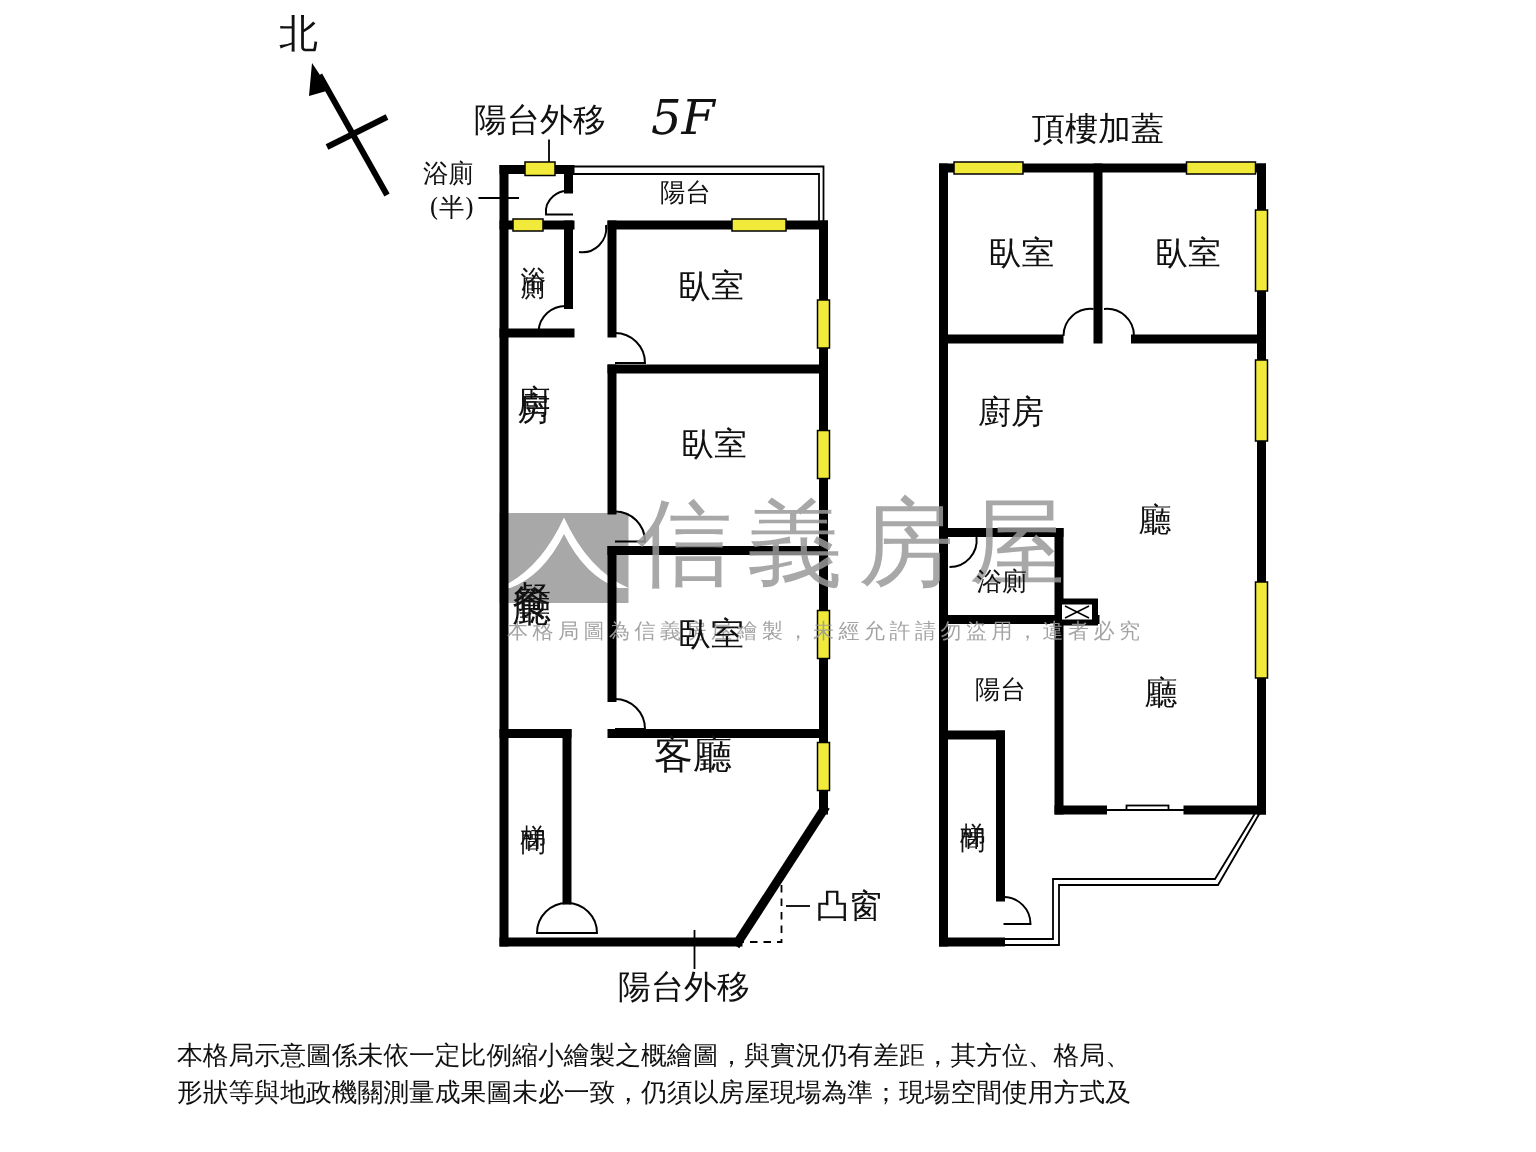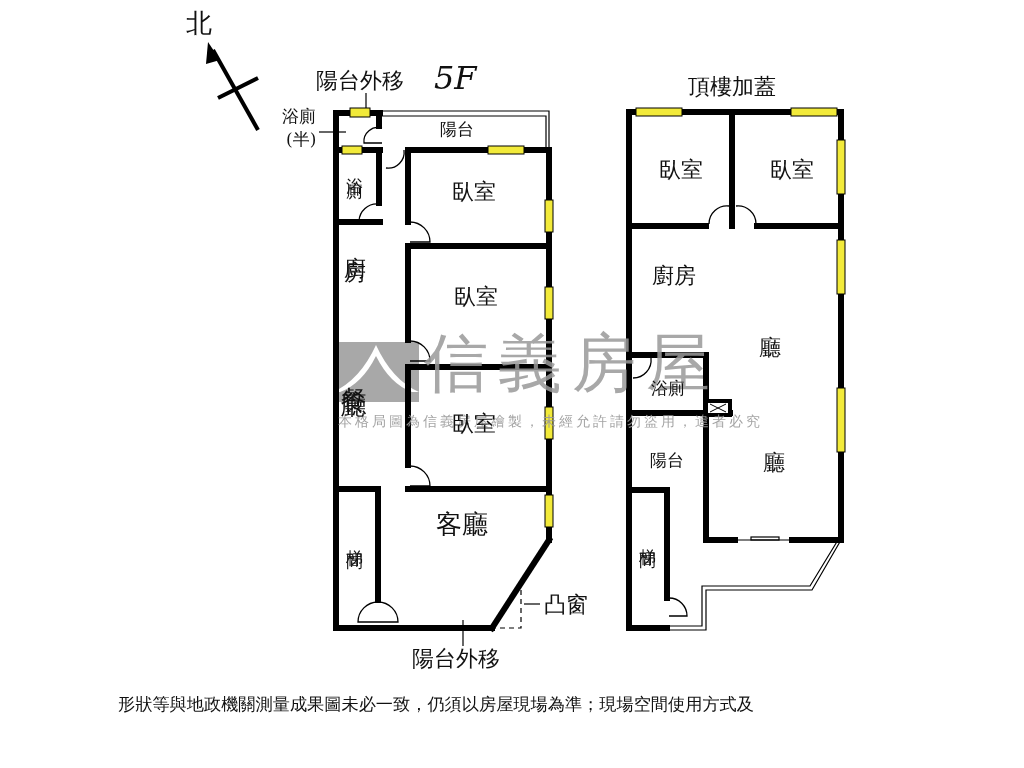--- a/index.html
+++ b/index.html
@@ -156,30 +156,31 @@
 <div class="lbl" style="left:434px;top:62px;font-size:32px;font-style:italic;">5F</div>
 <div class="lbl lbl-sm" style="left:282px;top:108px;">浴廁</div>
 <div class="lbl lbl-sm" style="left:286px;top:131px;">(半)</div>
 <div class="lbl lbl-sm" style="left:440px;top:121px;">陽台</div>
 <div class="lbl lbl-sm vert" style="left:346px;top:164px;">浴廁</div>
 <div class="lbl lbl-md" style="left:452px;top:181px;">臥室</div>
 <div class="lbl lbl-md vert" style="left:344px;top:238px;">廚房</div>
 <div class="lbl lbl-md" style="left:454px;top:286px;">臥室</div>
 <div class="lbl lbl-lg vert" style="left:341px;top:366px;">餐廳</div>
 <div class="lbl lbl-md" style="left:452px;top:413px;">臥室</div>
-<div class="lbl lbl-lg" style="left:436px;top:511px;">客廳</div>
+<div class="lbl lbl-lg" style="left:436px;top:492px;font-family:Liberation Mono, monospace;">客廳</div>
 <div class="lbl lbl-sm vert" style="left:346px;top:536px;">梯間</div>
 <div class="lbl lbl-md" style="left:544px;top:594px;">凸窗</div>
 <div class="lbl lbl-md" style="left:412px;top:648px;">陽台外移</div>
 
 <div class="lbl lbl-md" style="left:688px;top:76px;text-align:right;">頂樓加蓋</div>
 <div class="lbl lbl-md" style="left:659px;top:159px;">臥室</div>
 <div class="lbl lbl-md" style="left:770px;top:159px;">臥室</div>
 <div class="lbl lbl-md" style="left:652px;top:265px;">廚房</div>
 <div class="lbl lbl-md" style="left:759px;top:337px;">廳</div>
 <div class="lbl lbl-sm" style="left:651px;top:380px;">浴廁</div>
 <div class="lbl lbl-sm" style="left:650px;top:452px;">陽台</div>
 <div class="lbl lbl-md" style="left:763px;top:452px;">廳</div>
 <div class="lbl lbl-sm vert" style="left:639px;top:535px;">梯間</div>
 
 <div class="disclaimer">
+  <p>本格局示意圖係未依一定比例縮小繪製之概繪圖，與實況仍有差距，其方位、格局、</p>
   <p>形狀等與地政機關測量成果圖未必一致，仍須以房屋現場為準；現場空間使用方式及</p>
 </div>
 
 </body></html>

